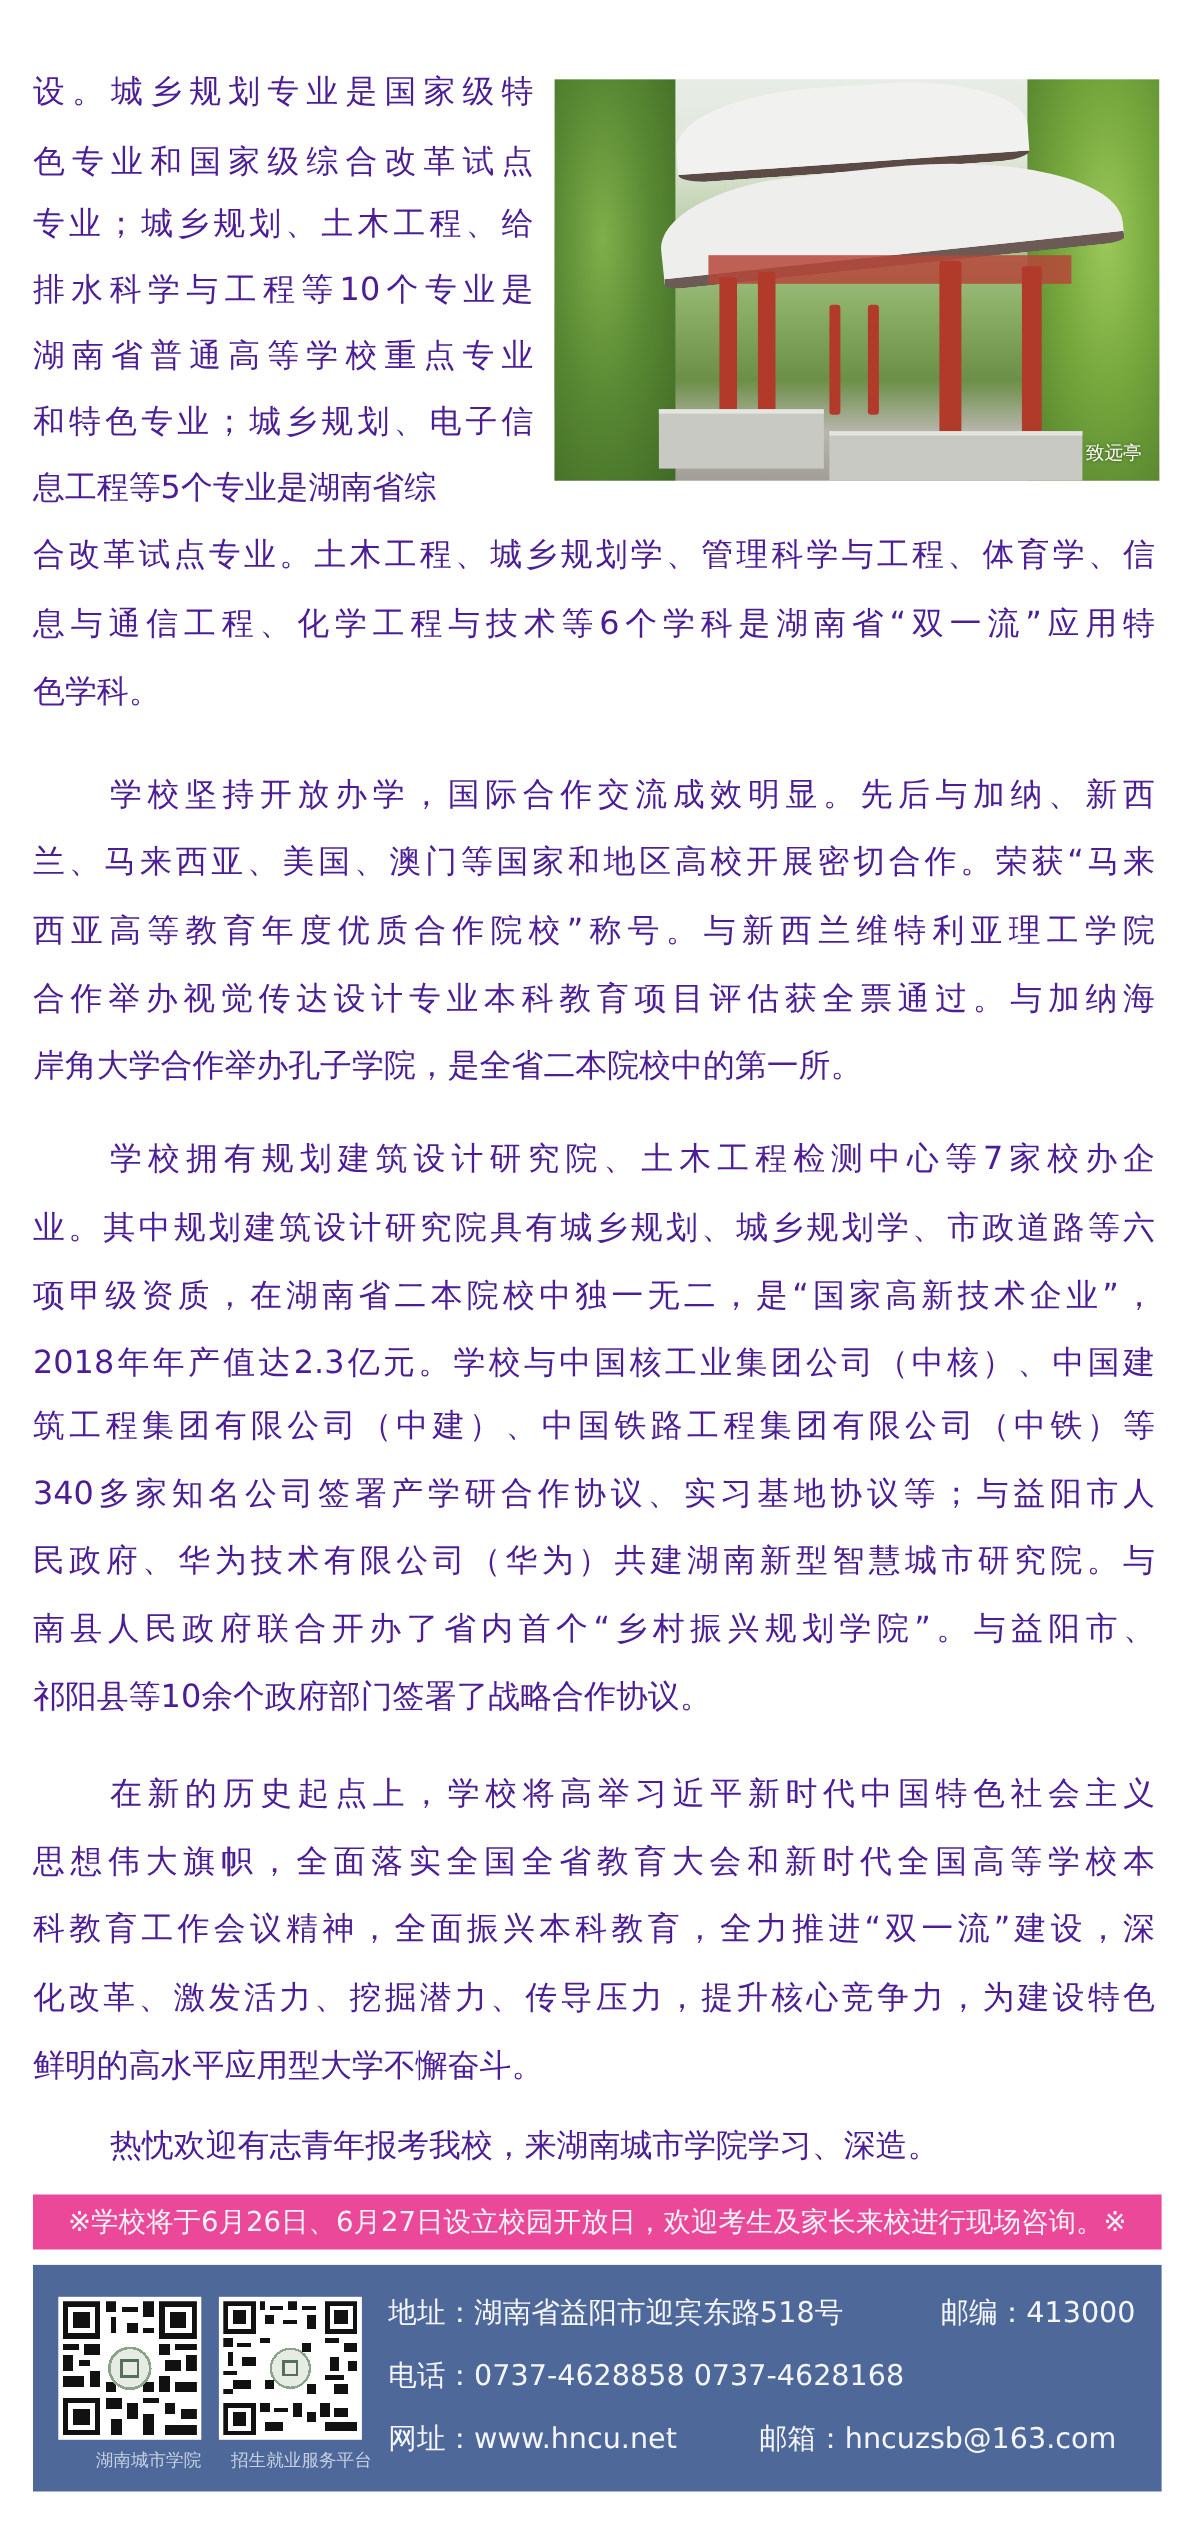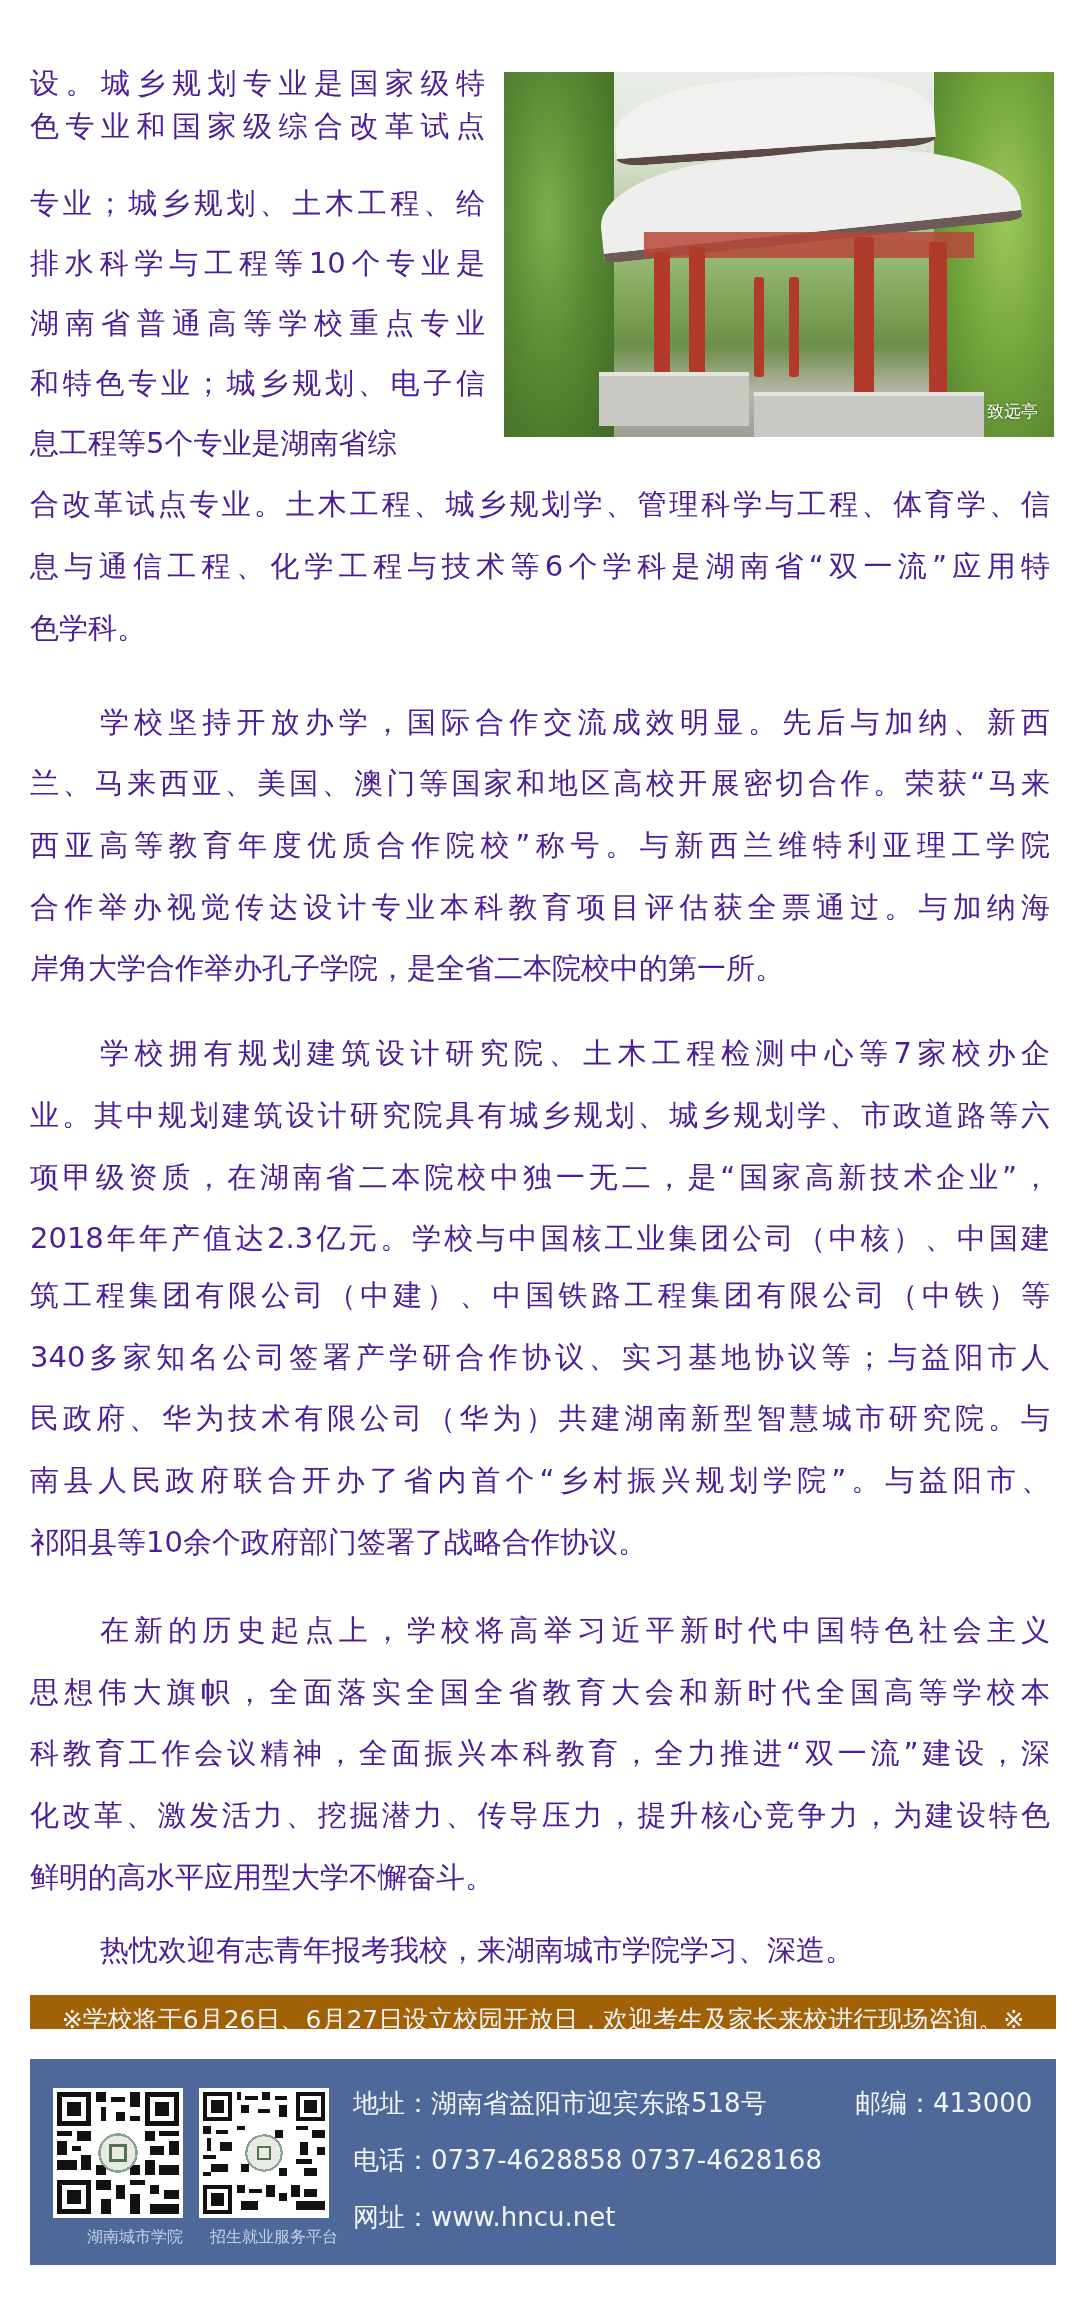--- a/index.html
+++ b/index.html
@@ -31,22 +31,22 @@
   .photo .roof-top { position: absolute; left: 110px; top: 6px; width: 320px; height: 70px;
     background: #f1f1ef; border-bottom: 8px solid #5b4a45; border-radius: 40% 40% 10% 10% / 60% 60% 10% 10%; transform: rotate(-4deg); }
   .photo .roof-bottom { position: absolute; left: 95px; top: 80px; width: 420px; height: 80px;
     background: #eeeeec; border-bottom: 10px solid #6b5a55; border-radius: 30% 50% 5% 5% / 60% 80% 5% 5%; transform: rotate(-6deg); }
   .photo .beam { position: absolute; left: 140px; top: 160px; width: 330px; height: 26px; background: #b5473a; opacity: .85; }
   .photo .pillar { position: absolute; width: 16px; background: #b23a2b; border-radius: 3px; }
   .photo .base { position: absolute; background: #c9c9c4; border-top: 4px solid #e4e4e0; }
   .photo .caption { position: absolute; right: 16px; bottom: 14px; color: #ffffff; font-size: 17px; text-shadow: 0 0 3px rgba(0,0,0,.5); }
 
   .banner {
-    position: absolute; left: 30px; top: 1995px; width: 1026px; height: 34px;
-    background: #a16207; color: #f1f3f8;
+    position: absolute; left: 30px; top: 1995px; width: 1026px; height: 50px;
+    background: #ec4899; color: #f1f3f8;
     font-size: 25px; line-height: 50px; text-align: center; white-space: nowrap;
   }
   .info-box {
     position: absolute; left: 30px; top: 2059px; width: 1026px; height: 206px;
     background: #4d6899;
   }
   .qr {
     position: absolute; top: 29px; width: 130px; height: 130px; background: #ffffff;
     box-sizing: border-box; padding: 4px;
   }
@@ -58,21 +58,21 @@
   .info-line {
     position: absolute; left: 323px; font-size: 26px; color: #f4f6fa; white-space: nowrap;
     line-height: 34px;
   }
 </style>
 </head>
 <body>
 
 <div>
   <div class="line wrap-line" style="top:63px">设。城乡规划专业是国家级特</div>
-  <div class="line wrap-line" style="top:106px">色专业和国家级综合改革试点</div>
+  <div class="line wrap-line" style="top:126px">色专业和国家级综合改革试点</div>
   <div class="line wrap-line" style="top:183px">专业；城乡规划、土木工程、给</div>
   <div class="line wrap-line" style="top:243px">排水科学与工程等10个专业是</div>
   <div class="line wrap-line" style="top:303px">湖南省普通高等学校重点专业</div>
   <div class="line wrap-line" style="top:363px">和特色专业；城乡规划、电子信</div>
   <div class="line wrap-line" style="top:423px; text-align-last:left; width:auto">息工程等5个专业是湖南省综</div>
   <div class="line full-line" style="top:484px">合改革试点专业。土木工程、城乡规划学、管理科学与工程、体育学、信</div>
   <div class="line full-line" style="top:546px">息与通信工程、化学工程与技术等6个学科是湖南省“双一流”应用特</div>
   <div class="line last-line" style="top:608px">色学科。</div>
 </div>
 
@@ -223,13 +223,14 @@
       <circle cx="14.5" cy="14.5" r="4.2" fill="#e6ece4" stroke="#8aa38a" stroke-width="0.5"></circle>
       <rect x="13" y="13" width="3" height="3" fill="none" stroke="#557055" stroke-width="0.5"></rect>
     </svg>
   </div>
   <div class="qr-label" style="left:160px; width:148px">招生就业服务平台</div>
 
   <div class="info-line" style="top:27px">地址：湖南省益阳市迎宾东路518号</div>
   <div class="info-line" style="top:27px; left:825px">邮编：413000</div>
   <div class="info-line" style="top:84px">电话：0737-4628858  0737-4628168</div>
   <div class="info-line" style="top:141px">网址：www.hncu.net</div>
+  <div class="info-line" style="top:141px; left:660px">邮箱：hncuzsb@163.com</div>
 </div>
 
 </body></html>

